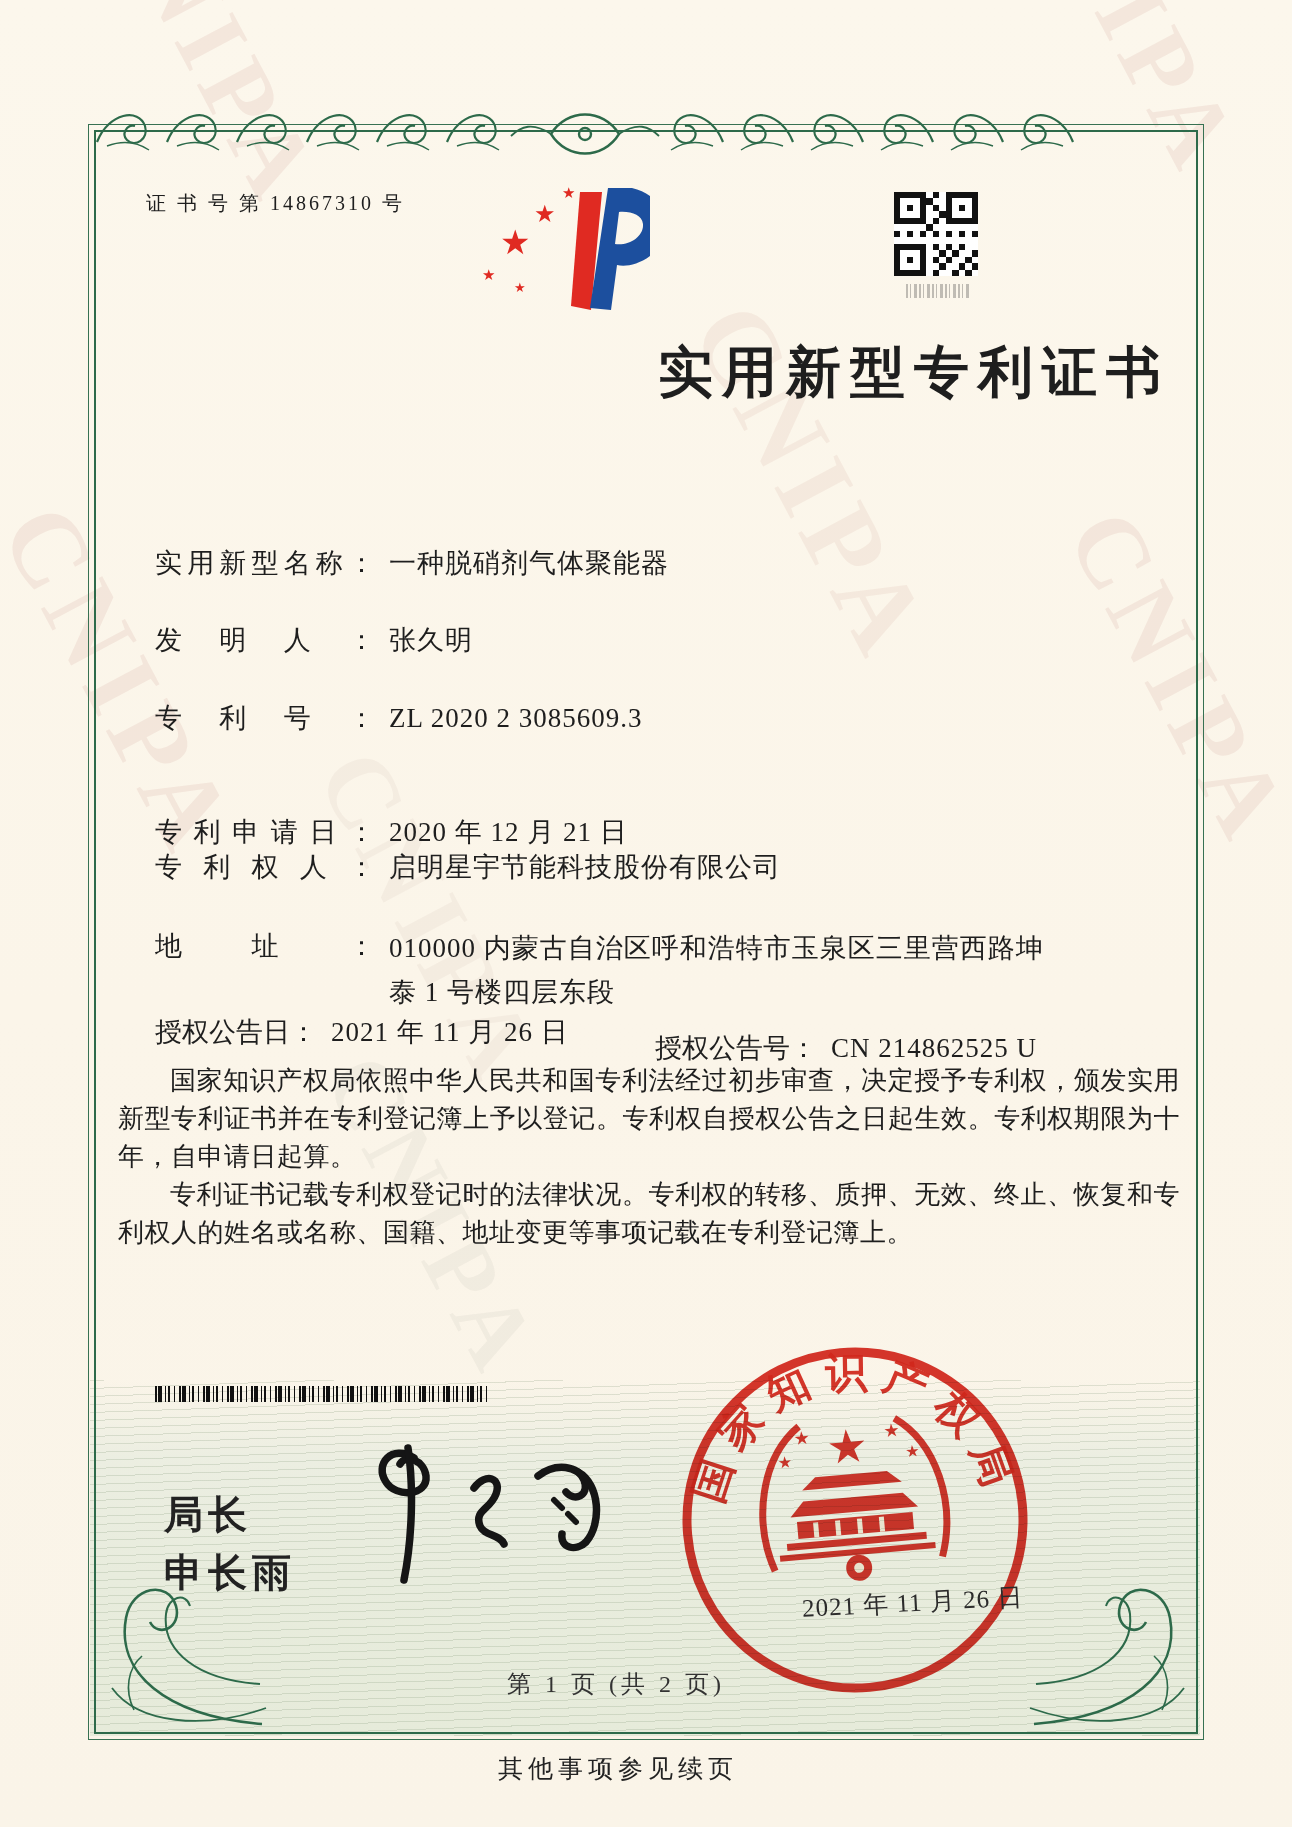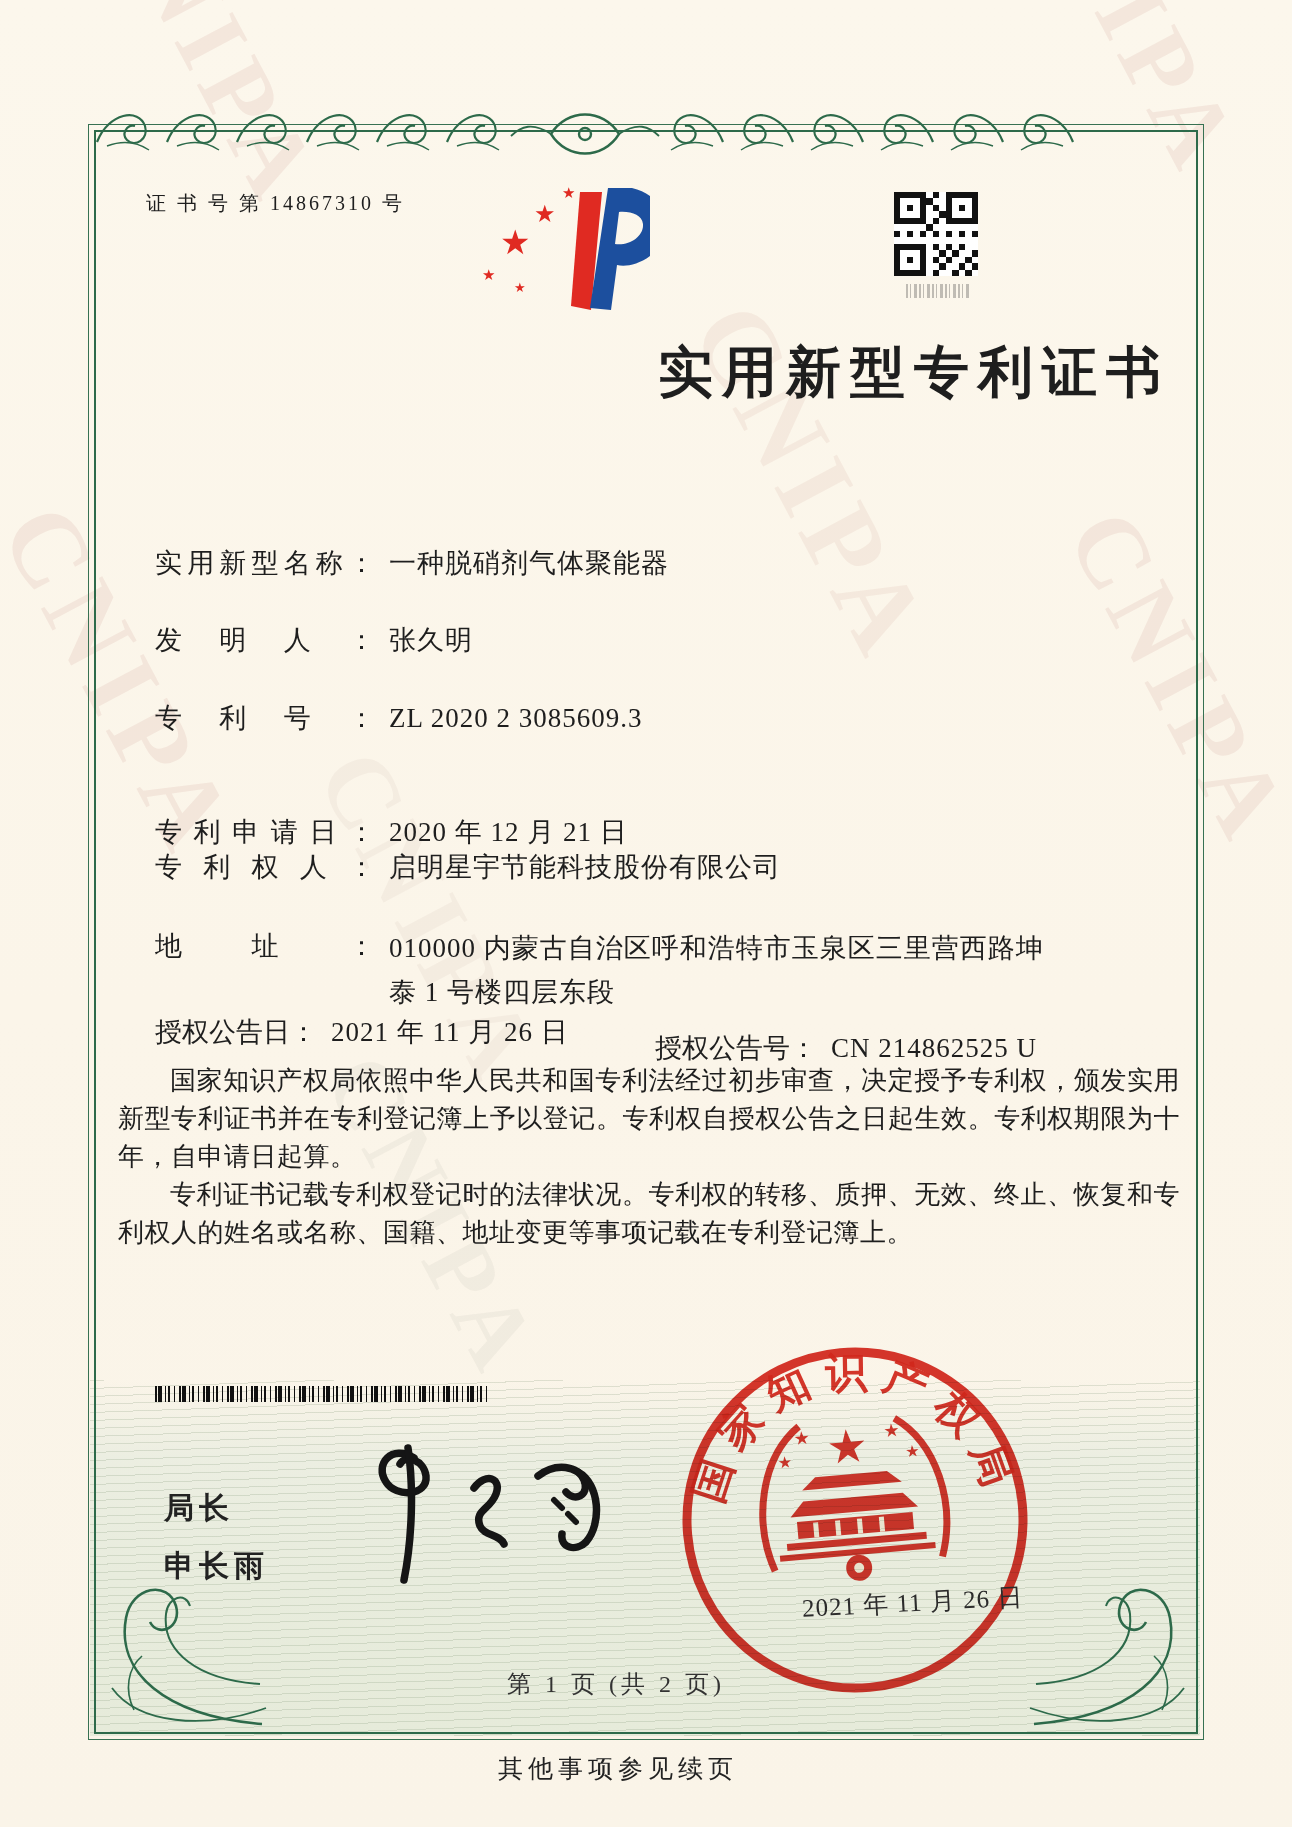--- a/index.html
+++ b/index.html
@@ -42,21 +42,21 @@
   .tight .flabel{width:auto; text-align-last:auto;}
   .grant2{position:absolute; left:500px; top:0;margin-top:16px;}
   
   .bodytext{position:absolute; left:118px; top:1062px; width:1062px;
       font-size:26px; line-height:38px; text-align:justify; letter-spacing:0.5px;}
   .bodytext p{margin:0; text-indent:2em;}
   
   .barcode{position:absolute; left:155px; top:1386px; width:332px; height:16px;
       background:repeating-linear-gradient(90deg,#111 0 2px,transparent 2px 3px,#111 3px 7px,transparent 7px 10px,#111 10px 11px,transparent 11px 13px,#111 13px 15px,transparent 15px 19px,#111 19px 20px,transparent 20px 24px);}
   .signer{position:absolute; left:164px; font-family:"Liberation Sans","DejaVu Sans",sans-serif;
-      font-size:30px; font-weight:600; letter-spacing:5px; color:#222;}
+      font-size:39px; font-weight:600; letter-spacing:5px; color:#222;}
   .signer.t1{top:1488px;} .signer.t2{top:1546px;}
   .signature{position:absolute; left:362px; top:1438px; width:240px; height:150px;}
   .seal{position:absolute; left:655px; top:1320px; width:400px; height:400px; mix-blend-mode:multiply;}
   .seal-date{position:absolute; left:802px; top:1586px; font-size:25px; letter-spacing:1px;
       color:#2b2b2b; transform:rotate(-3deg); z-index:5; white-space:nowrap;}
   .pagination{position:absolute; left:0; top:1668px; width:1232px; text-align:center;
       font-size:24px; letter-spacing:4px; color:#333;}
   .cont-note{position:absolute; left:0; top:1752px; width:1236px; text-align:center;
       font-size:25px; letter-spacing:5px; color:#222;}
 </style>

